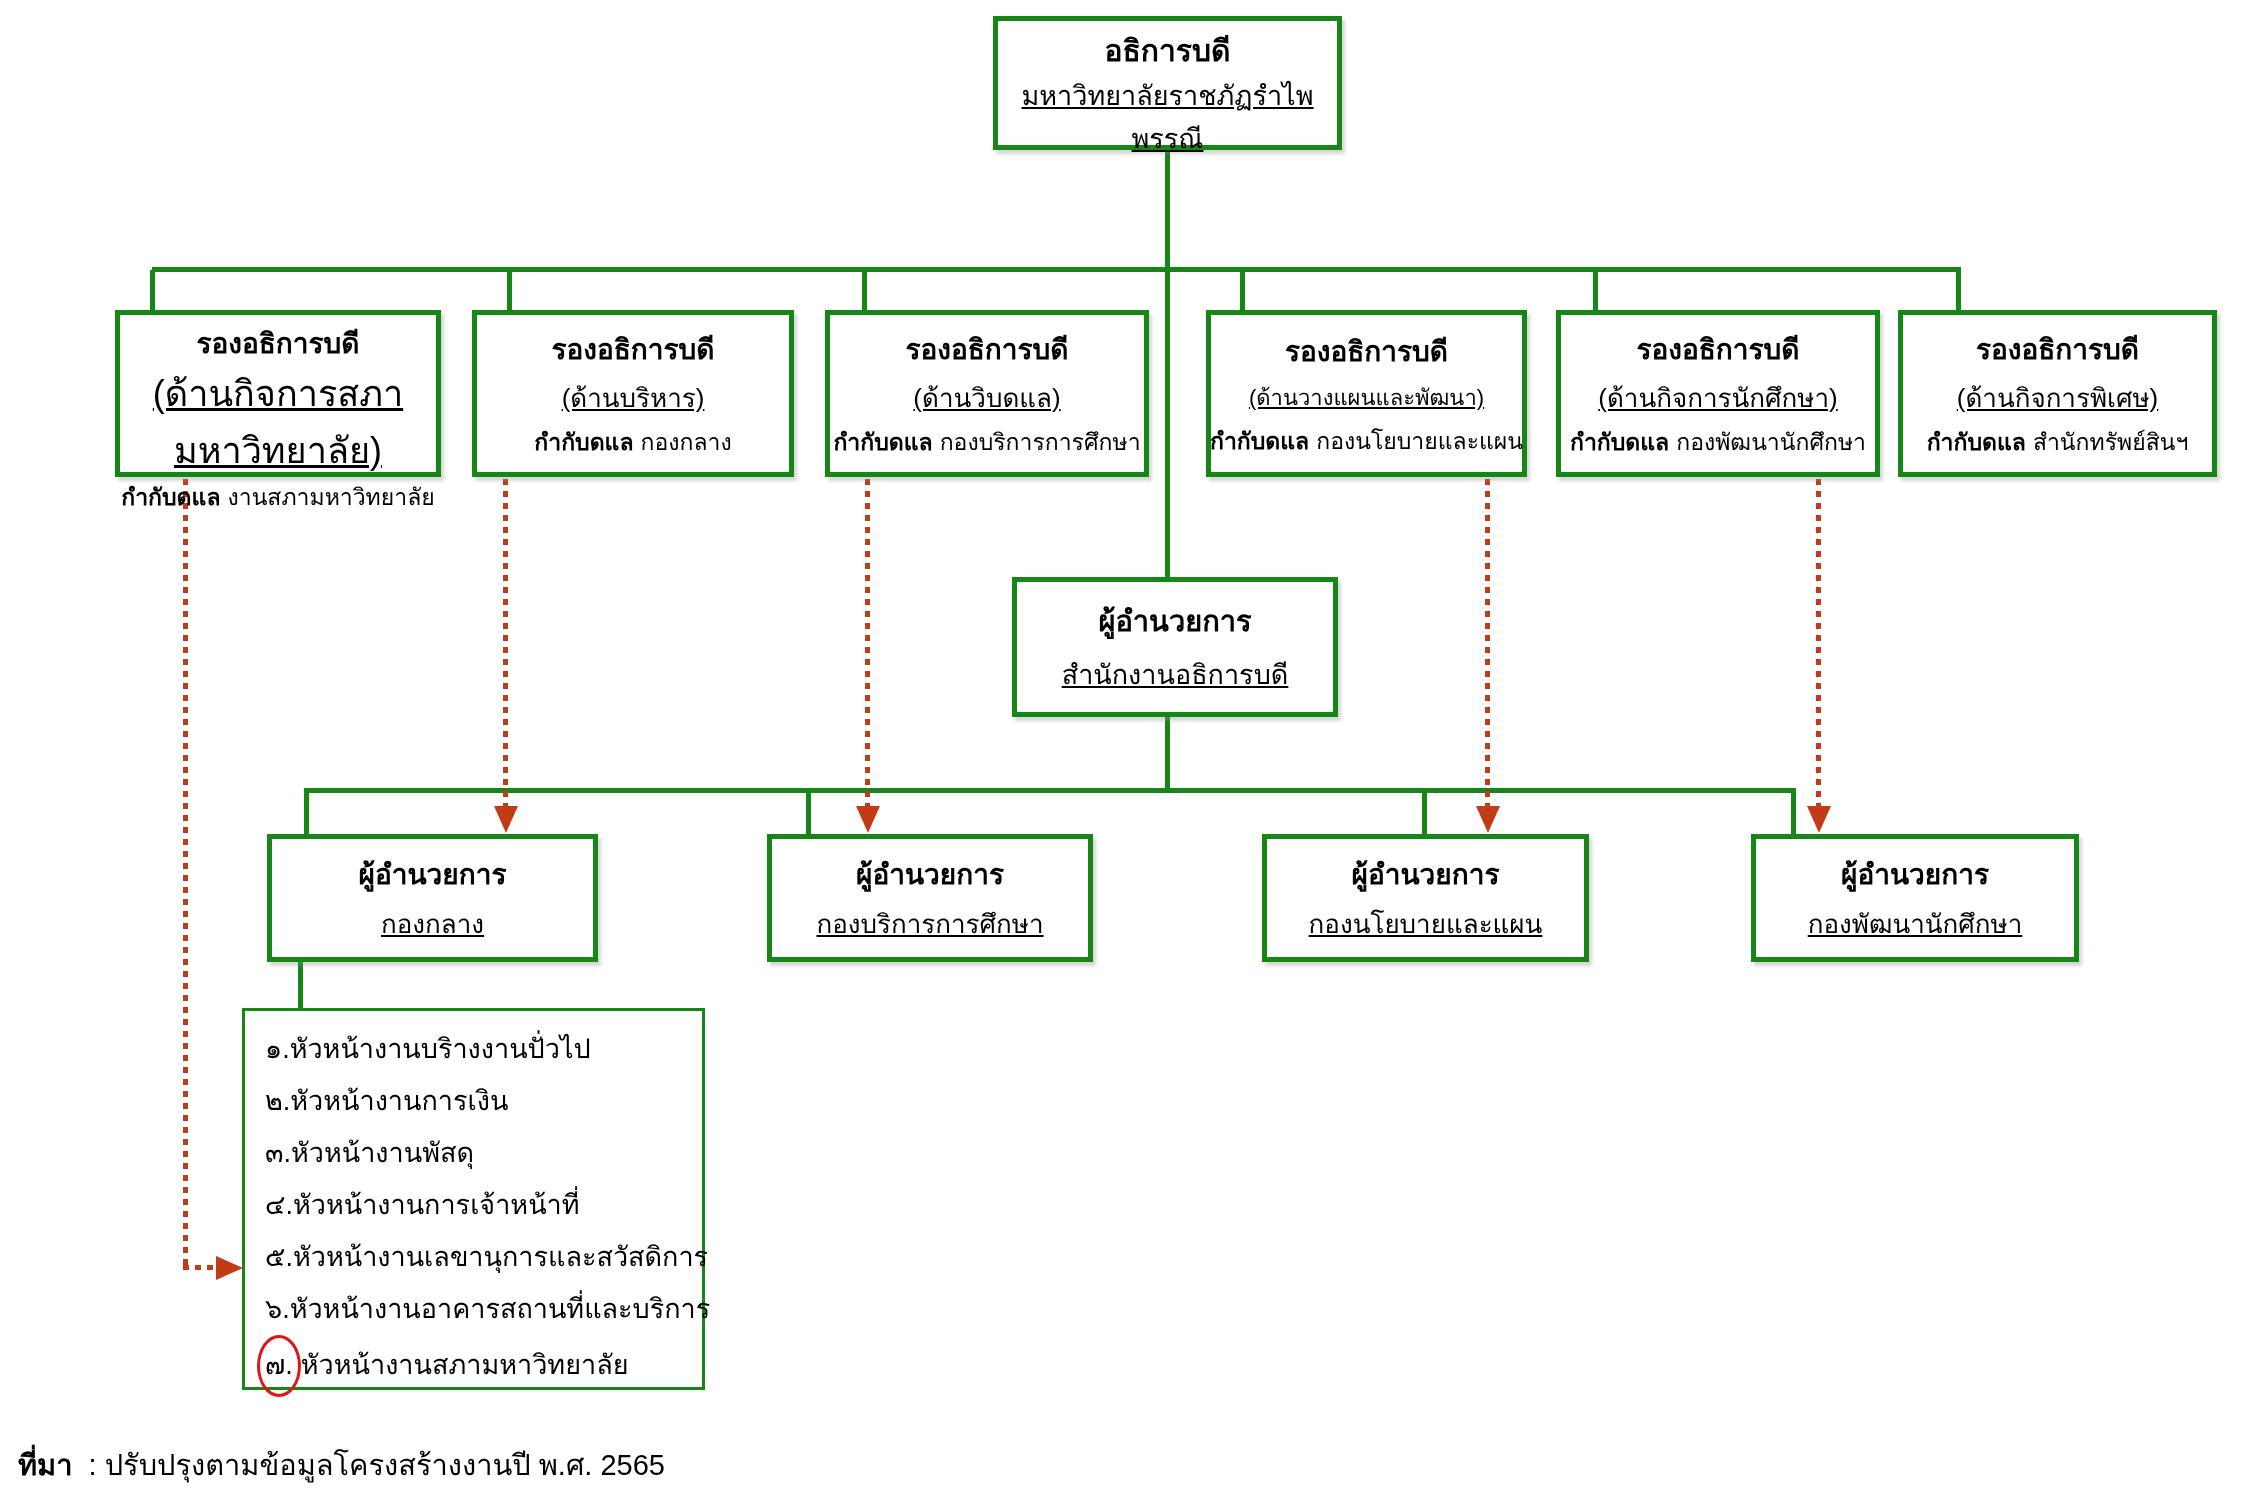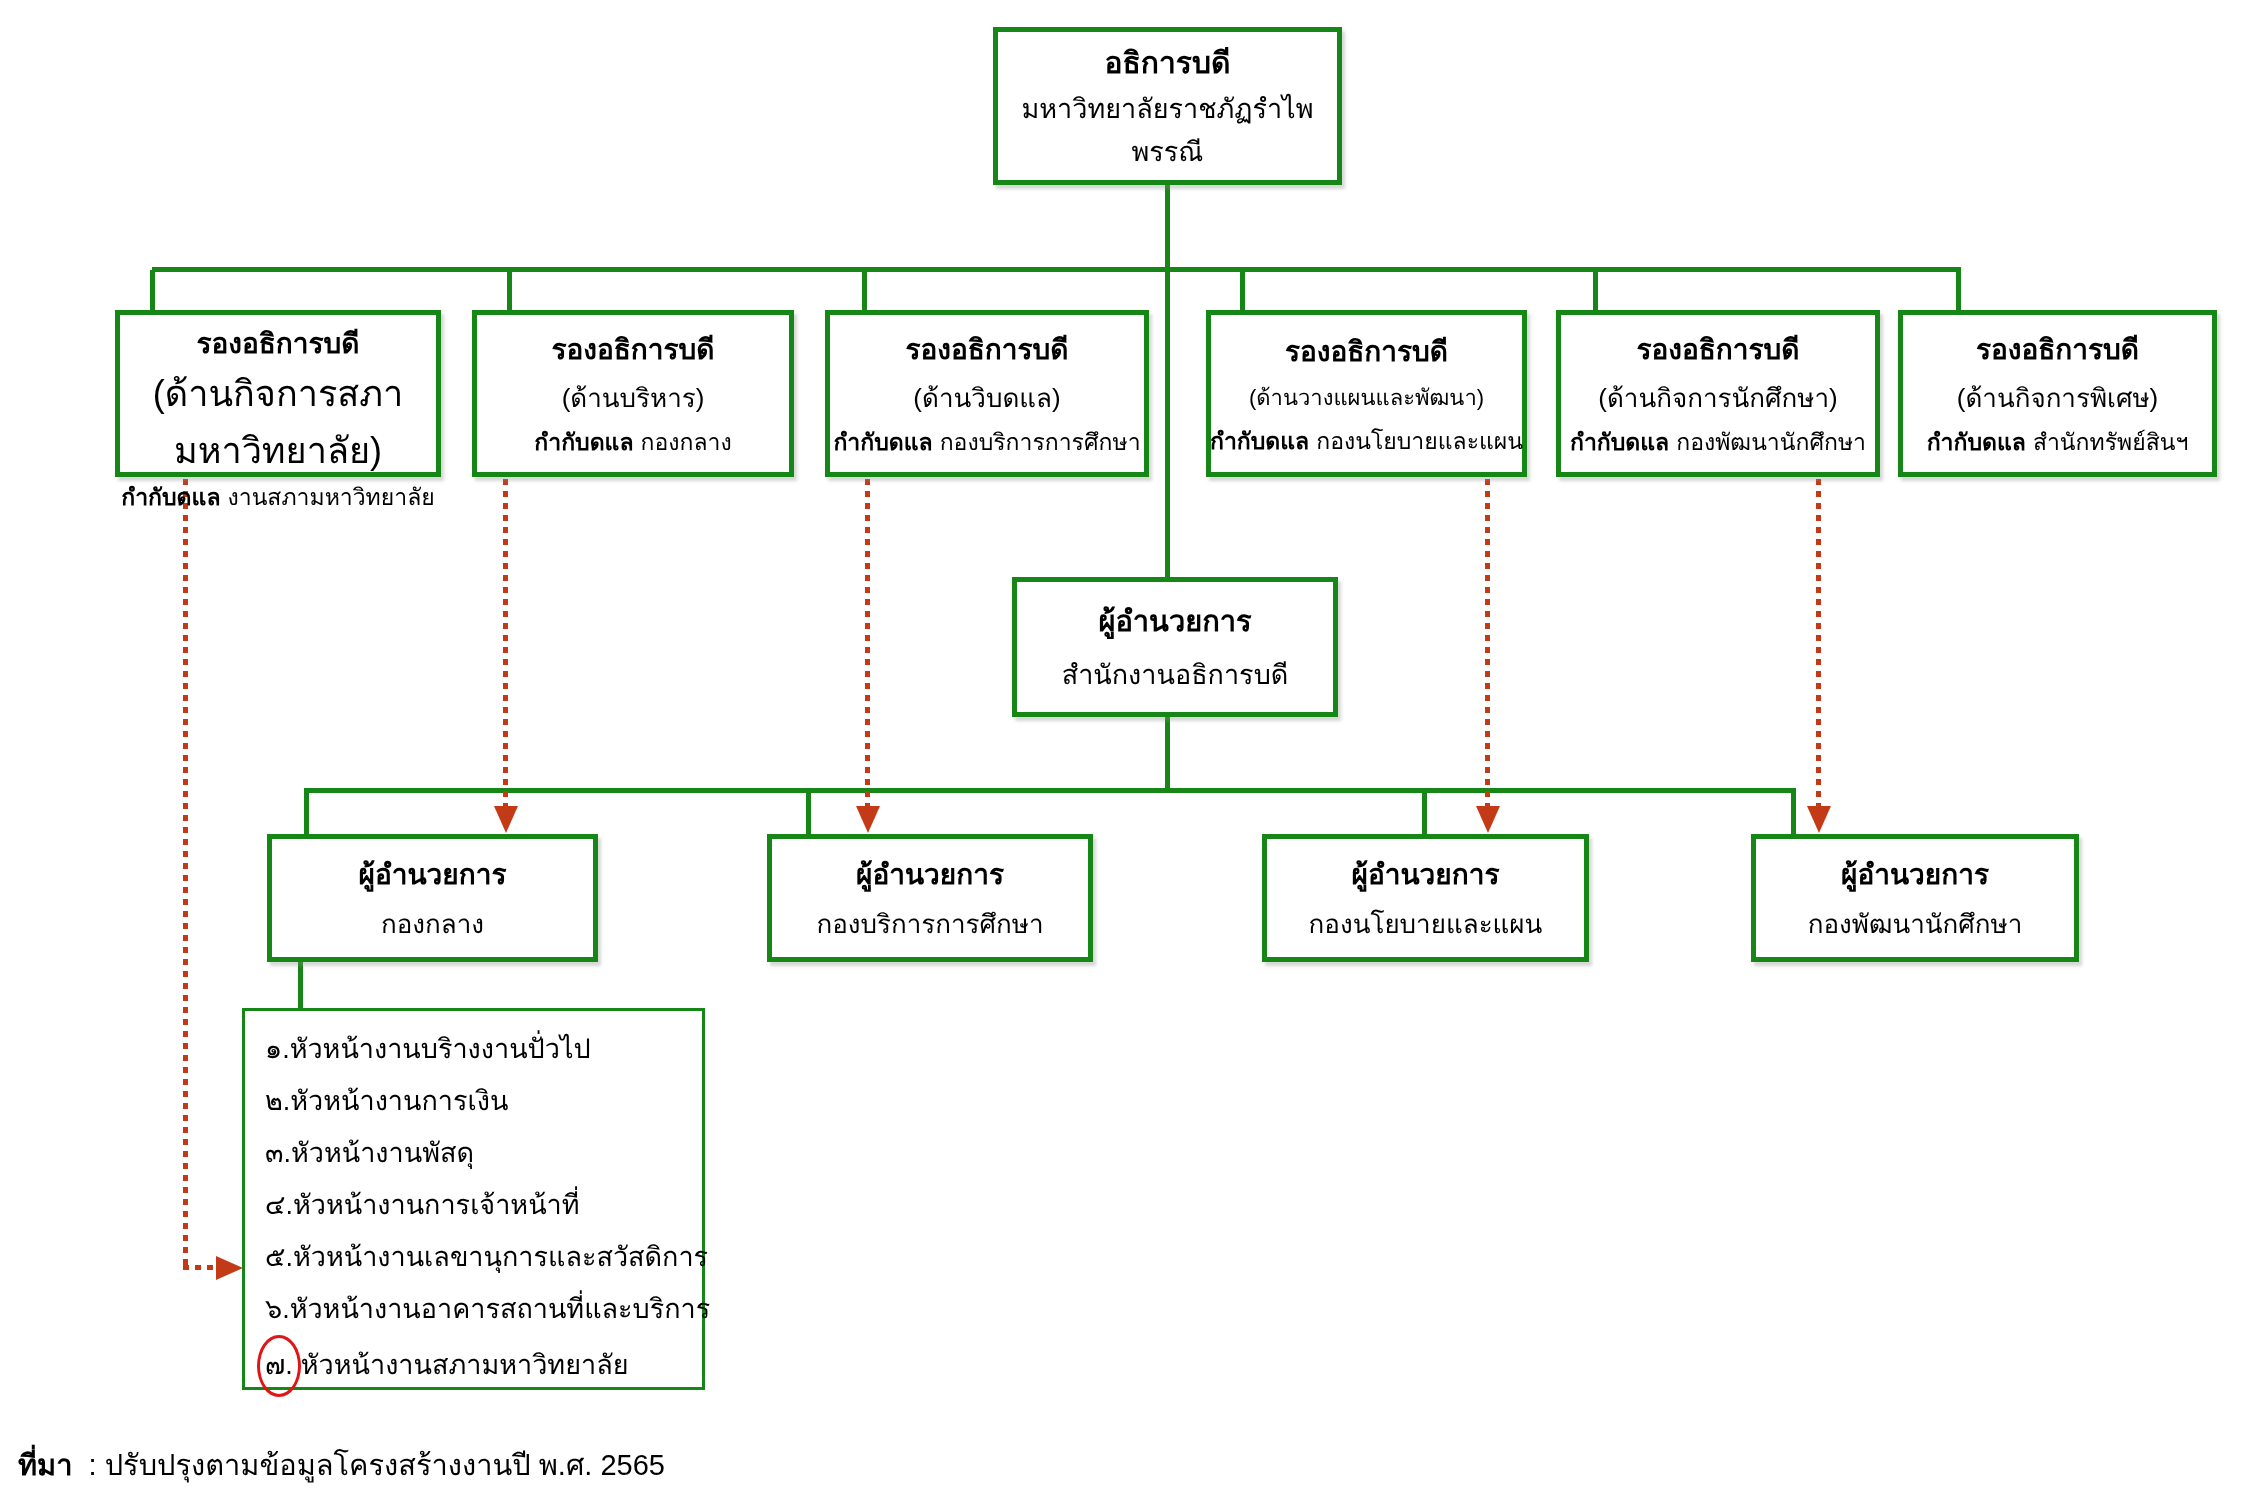--- a/index.html
+++ b/index.html
@@ -5,21 +5,21 @@
   html,body{margin:0;padding:0;background:#fff;}
   body{width:2250px;height:1500px;position:relative;overflow:hidden;
        font-family:"Liberation Sans","DejaVu Sans",sans-serif;color:#000;}
   .canvas{position:absolute;left:0;top:0;width:2250px;height:1500px;}
 
   
   .gbox{position:absolute;background:#fff;border:5px solid #168716;box-sizing:border-box;
         display:flex;flex-direction:column;justify-content:space-evenly;align-items:center;
         text-align:center;box-shadow:3px 4px 3px rgba(140,140,140,.35);padding:6px 4px;}
   .gbox .t1{font-weight:bold;font-size:30px;}
-  .gbox .t2{font-size:27px;}
+  .gbox .t2{font-size:27px;text-decoration:underline;}
   .gbox .t3{font-size:23px;white-space:nowrap;}
   .gbox .t3 b{margin-right:7px;}
 
   
   .hline,.vline{position:absolute;background:#168716;}
   .hline{height:5px;}
   .vline{width:5px;}
 
   
   .rdv{position:absolute;width:5px;
@@ -76,21 +76,21 @@
 
   <div class="rdv" style="left:865px;top:479px;height:328px;"></div>
   <div class="ah-down" style="left:856px;top:806px;"></div>
 
   <div class="rdv" style="left:1485px;top:479px;height:328px;"></div>
   <div class="ah-down" style="left:1476px;top:806px;"></div>
 
   <div class="rdv" style="left:1816px;top:479px;height:328px;"></div>
   <div class="ah-down" style="left:1807px;top:806px;"></div>
 
-  <div class="gbox" style="left:993px;top:27px;width:349px;height:158px;">
+  <div class="gbox" style="left:993px;top:16px;width:349px;height:134px;">
     <div class="t1">อธิการบดี</div>
     <div class="t2">มหาวิทยาลัยราชภัฏรำไพพรรณี</div>
   </div>
 
   <div class="gbox" style="left:115px;top:310px;width:326px;height:167px;">
     <div class="t1" style="font-size:28px;">รองอธิการบดี</div>
     <div class="t2" style="font-size:36px;">(ด้านกิจการสภามหาวิทยาลัย)</div>
     <div class="t3"><b>กำกับดแล</b><span>งานสภามหาวิทยาลัย</span></div>
   </div>
 

